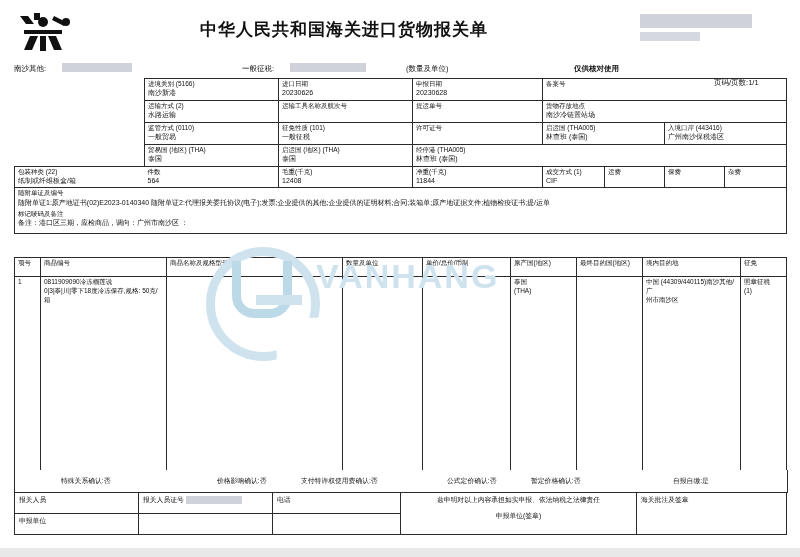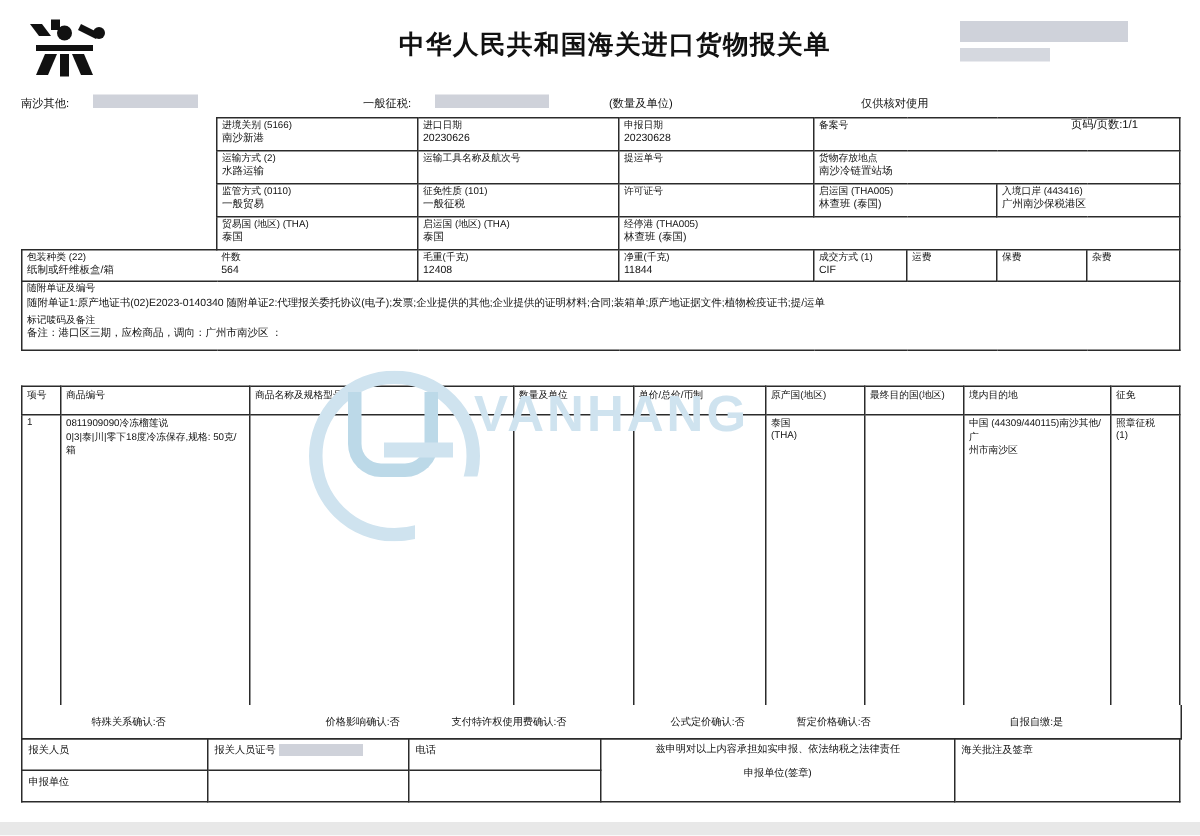--- a/index.html
+++ b/index.html
@@ -11,21 +11,21 @@
     position:relative;overflow:hidden;
   }
   .sheet{position:absolute;left:0;top:0;width:800px;height:557px;background:#fff;}
 
   
   .header{position:absolute;left:0;top:0;width:800px;height:58px;}
   .logo{position:absolute;left:14px;top:10px;width:58px;height:44px;}
   .logo svg{display:block;}
   .title{
     position:absolute;left:200px;top:18px;width:420px;
-    text-align:center;font-size:17px;font-weight:bold;letter-spacing:1px;color:#111;
+    text-align:left;font-size:17px;font-weight:bold;letter-spacing:1px;color:#111;
   }
   .hdr-redact1{position:absolute;left:640px;top:14px;width:112px;height:14px;background:#cfd2da;}
   .hdr-redact2{position:absolute;left:640px;top:32px;width:60px;height:9px;background:#d5d8df;}
 
   
   .inforow{position:absolute;left:14px;top:62px;width:772px;height:14px;font-size:7.5px;color:#111;}
   .inforow .lbl{position:absolute;}
   .ir-pre{left:0;top:2px;}
   .ir-pre-val{position:absolute;left:48px;top:1px;width:70px;height:9px;background:#cfd2da;}
   .ir-hg{left:228px;top:2px;}
@@ -132,21 +132,21 @@
     <div class="hdr-redact1"></div>
     <div class="hdr-redact2"></div>
   </div>
 
   <div class="inforow">
     <span class="lbl ir-pre">南沙其他:</span>
     <span class="ir-pre-val"></span>
     <span class="lbl ir-hg">一般征税:</span>
     <span class="ir-hg-val"></span>
     <span class="lbl ir-port">(数量及单位)</span>
-    <span class="lbl" style="left:560px;top:2px;">仅供核对使用</span>
+    <span class="lbl" style="left:560px;top:2px;font-weight:bold;">仅供核对使用</span>
     <span class="lbl ir-page">页码/页数:1/1</span>
   </div>
 
   <table class="main">
     <colgroup>
       <col style="width:130px">
         <col style="width:134px">
         <col style="width:134px">
       <col style="width:130px">
         <col style="width:62px">

